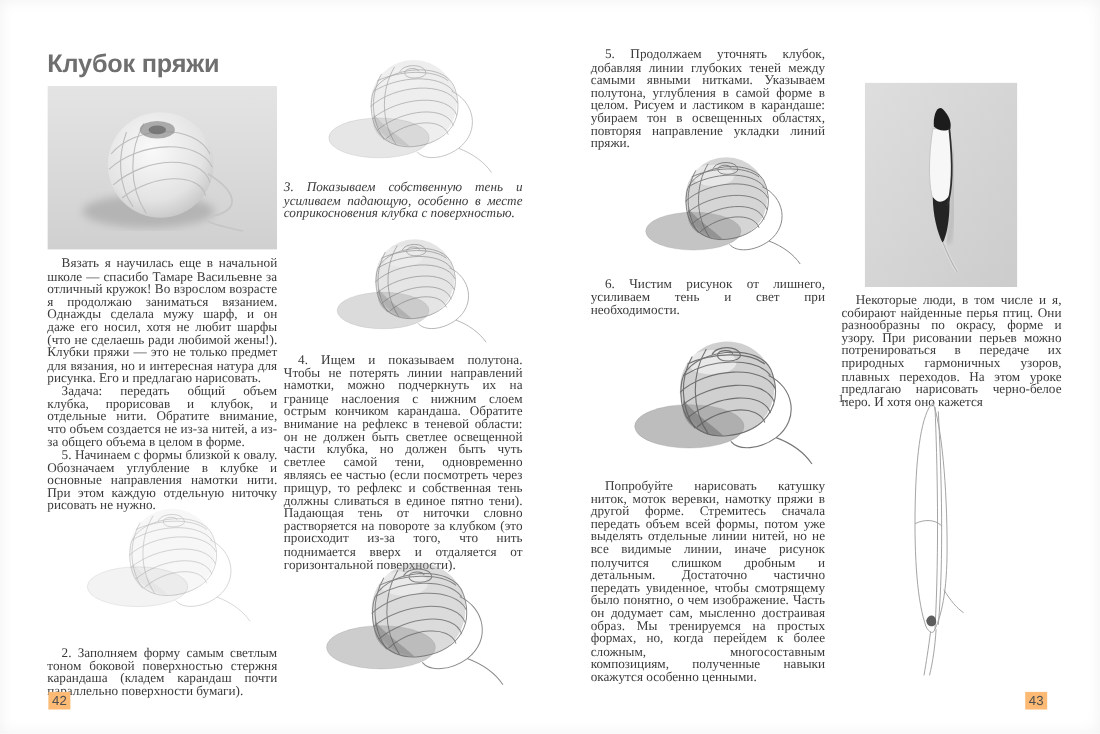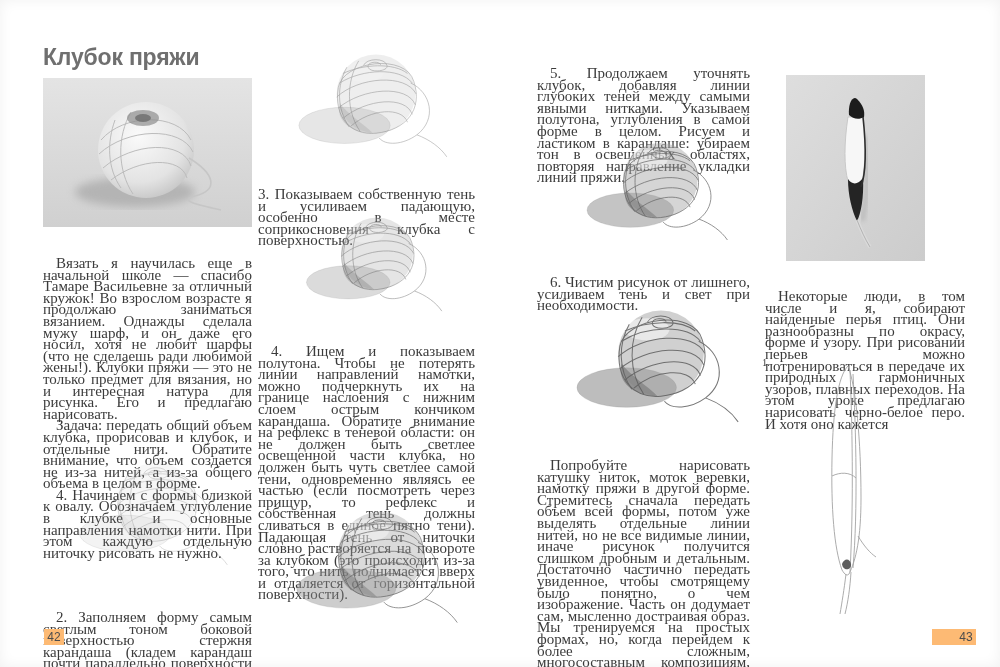--- a/index.html
+++ b/index.html
@@ -6,22 +6,22 @@
   #spread{
     position:relative;width:1000px;height:667px;background:#fff;
     box-shadow:inset 0 0 14px rgba(0,0,0,0.06);
     font-family:"Liberation Serif",serif;color:#3b3b3b;overflow:hidden;
   }
   .page-title{
     position:absolute;font-family:"Liberation Sans",sans-serif;
     font-weight:bold;font-size:23px;color:#6f6f6f;letter-spacing:-0.2px;
   }
   .body-text{
-    position:absolute;font-size:15px;line-height:11.6px;
-    text-align:justify;color:#3b3b3b;margin-top:24px;
+    position:absolute;font-size:12px;line-height:11.6px;
+    text-align:justify;color:#3b3b3b;
   }
   .body-text p{margin:0;text-indent:13px;}
   .photo-frame{position:absolute;overflow:hidden;}
   .photo-frame svg{display:block;}
   .drawing{position:absolute;}
   .drawing svg{display:block;width:100%;height:100%;}
   .page-num{
     position:absolute;width:20px;height:16px;background:#fdba74;
     font-family:"Liberation Sans",sans-serif;font-size:12px;color:#4d4d4d;
     display:flex;align-items:center;justify-content:center;
@@ -64,21 +64,21 @@
       </g>
       <ellipse cx="100" cy="40" rx="16" ry="8" fill="#8d8d8d" opacity="0.7"></ellipse>
       <ellipse cx="100" cy="40" rx="8" ry="4" fill="#6d6d6d" opacity="0.8"></ellipse>
       <path d="M146,80 C172,96 176,112 152,118 C136,122 150,126 178,132" fill="none" stroke="#c6c6c6" stroke-width="1.6"></path>
     </svg>
   </div>
 
   <div class="body-text" style="left:43px;top:234px;width:209px;">
     <p>Вязать я научилась еще в начальной школе — спасибо Тамаре Васильевне за отличный кружок! Во взрослом возрасте я продолжаю заниматься вязанием. Однажды сделала мужу шарф, и он даже его носил, хотя не любит шарфы (что не сделаешь ради любимой жены!). Клубки пряжи — это не только предмет для вязания, но и интересная натура для рисунка. Его и предлагаю нарисовать.</p>
     <p>Задача: передать общий объем клубка, прорисовав и клубок, и отдельные нити. Обратите внимание, что объем создается не из-за нитей, а из-за общего объема в целом в форме.</p>
-    <p>4. Начинаем с формы близкой к овалу. Обозначаем углубление в клубке и основные направления намотки нити. При этом каждую отдельную ниточку рисовать не нужно.</p>
+    <p>5. Начинаем с формы близкой к овалу. Обозначаем углубление в клубке и основные направления намотки нити. При этом каждую отдельную ниточку рисовать не нужно.</p>
   </div>
 
   <div class="drawing" style="left:55px;top:450px;width:192px;height:118px;">
   <svg viewBox="0 0 210 150" preserveAspectRatio="xMidYMid meet">
     <ellipse cx="72" cy="106" rx="58" ry="23" fill="#8a8a8a" opacity="0.10"></ellipse>
     <ellipse cx="72" cy="106" rx="58" ry="23" fill="none" stroke="#8a8a8a" stroke-width="0.6" opacity="0.32"></ellipse>
     <circle cx="112" cy="66" r="50" fill="#a2a2a2" opacity="0.09"></circle>
     <path d="M66,78 C60,100 80,116 108,116 C96,104 76,92 66,78 Z" fill="#6f6f6f" opacity="0.04"></path>
     <ellipse cx="96" cy="38" rx="26" ry="13" fill="#ffffff" opacity="0.04"></ellipse>
     <g fill="none" stroke="#5f5f5f" stroke-width="0.74" opacity="0.39">
@@ -122,21 +122,21 @@
       <path d="M75,32 C62,55 62,85 78,108"></path>
       <path d="M90,24 C74,50 74,88 92,114"></path>
       <path d="M96,30 C100,20 124,20 126,30 C128,38 100,40 102,30 C103,25 116,24 118,29"></path>
       <path d="M156,52 C182,64 190,98 164,118 C146,131 124,132 116,122"></path>
       <path d="M164,118 C180,124 194,134 202,146"></path>
     </g>
   </svg>
     </div>
 
   <div class="body-text" style="left:258px;top:165px;width:217px;">
-    <p style="text-indent:0;">3. Показываем собственную тень и усиливаем падающую, особенно в месте соприкосновения клубка с поверхностью.</p>
+    <p style="text-indent:0;font-style:italic;">3. Показываем собственную тень и усиливаем падающую, особенно в месте соприкосновения клубка с поверхностью.</p>
   </div>
 
   <div class="drawing" style="left:282px;top:206px;width:180px;height:108px;">
   <svg viewBox="0 0 210 150" preserveAspectRatio="xMidYMid meet">
     <ellipse cx="72" cy="106" rx="58" ry="23" fill="#8a8a8a" opacity="0.31"></ellipse>
     <ellipse cx="72" cy="106" rx="58" ry="23" fill="none" stroke="#8a8a8a" stroke-width="0.6" opacity="0.40"></ellipse>
     <circle cx="112" cy="66" r="50" fill="#a2a2a2" opacity="0.28"></circle>
     <path d="M66,78 C60,100 80,116 108,116 C96,104 76,92 66,78 Z" fill="#6f6f6f" opacity="0.28"></path>
     <ellipse cx="96" cy="38" rx="26" ry="13" fill="#ffffff" opacity="0.25"></ellipse>
     <g fill="none" stroke="#5f5f5f" stroke-width="0.95" opacity="0.60">
@@ -283,15 +283,15 @@
         <path d="M35,16 C38,72 40,152 35,210"></path>
         <path d="M14,118 C22,114 32,114 38,120"></path>
         <path d="M40,178 C46,188 52,195 58,199"></path>
         <path d="M28,216 C26,232 24,244 22,256"></path>
         <path d="M33,214 C32,230 30,244 27,256"></path>
       </g>
       <path d="M24,206 C26,200 32,200 33,206 C34,212 25,214 24,206 Z" fill="#5d5d5d"></path>
     </svg>
   </div>
 
-  <div class="page-num" style="left:932px;top:629px;padding-left:24px;">43</div>
+  <div class="page-num" style="left:932px;top:629px;">43</div>
 
 </div>
 
 </body></html>

